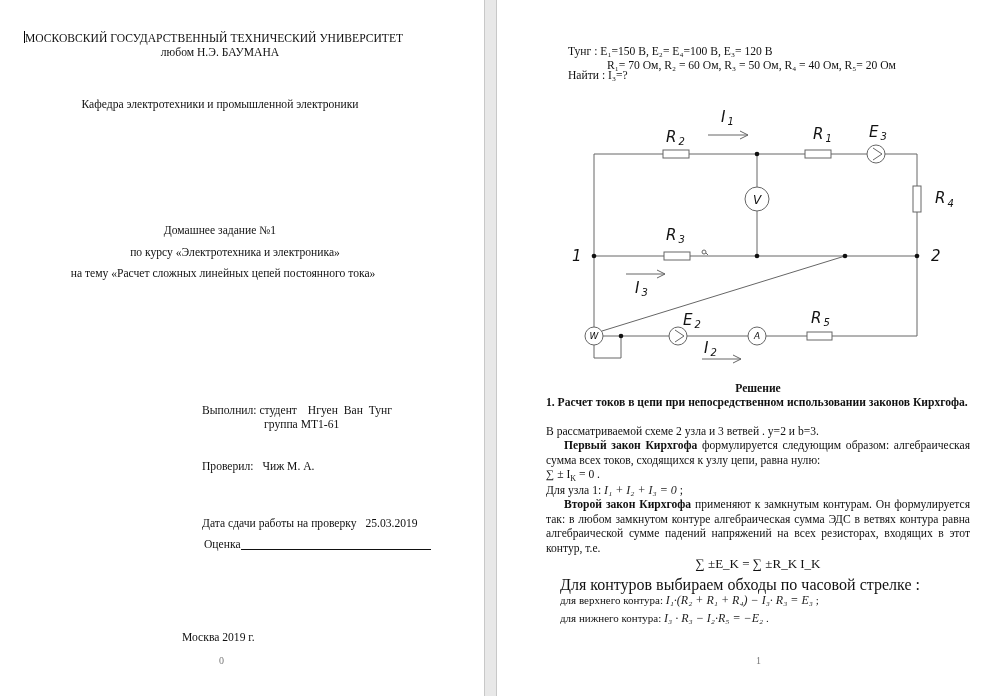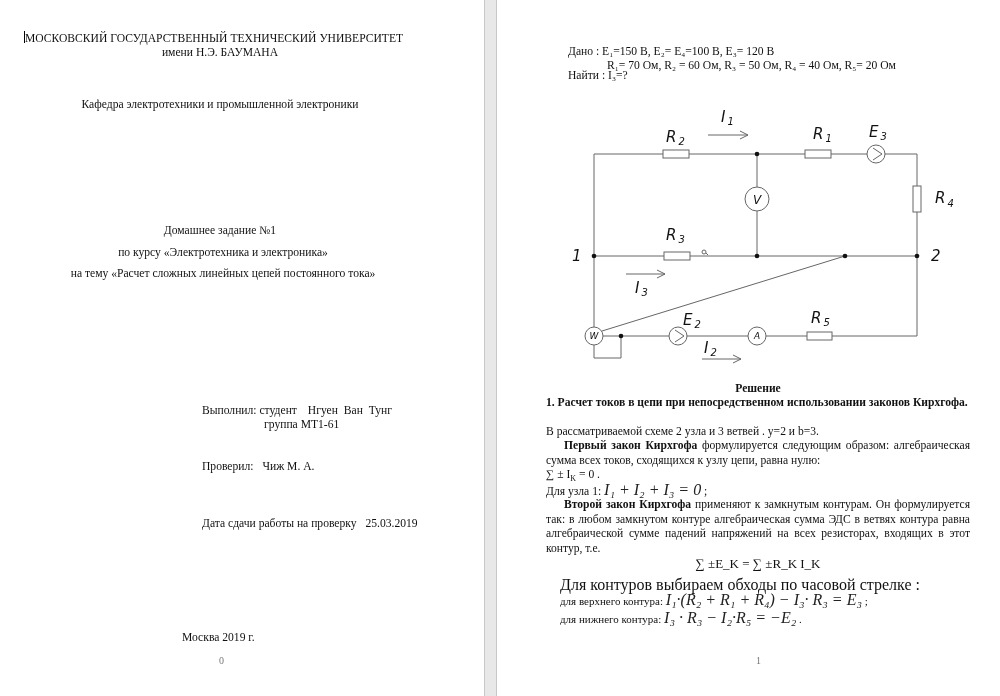--- a/index.html
+++ b/index.html
@@ -10,62 +10,65 @@
   .gap { position:absolute; left:484px; top:0; width:13px; height:696px; background:#e8e8e8;
          border-left:1px solid #c8c8c8; border-right:1px solid #c8c8c8; box-sizing:border-box; }
   .t { position:absolute; font-size:11.6px; line-height:14px; white-space:nowrap; }
   .c { text-align:center; }
   .pnum { position:absolute; font-size:10px; color:#777; }
   .caret { display:inline-block; width:1px; height:12px; background:#000; vertical-align:-1px; margin-right:0; }
   .b { font-weight:bold; }
   .just { position:absolute; left:546px; width:424px; font-size:11.6px; line-height:14.5px; text-align:justify; }
   .just.last { text-align-last:left; }
   .ind { text-indent:18px; }
-  .math { font-style:italic; font-size:16px; color:#222; }
+  .math { font-style:italic; font-size:12px; color:#222; }
   .underline-field { display:inline-block; width:190px; border-bottom:1px solid #111; height:11px; vertical-align:-2px; }
   sub { font-size:8px; }
   svg text { font-family:"DejaVu Sans", sans-serif; font-style:italic; fill:#111; }
 </style>
 </head>
 <body>
 
 <div class="page" id="page-left">
   <div class="t" style="left:24px;top:31px;"><span class="caret"></span><span>МОСКОВСКИЙ ГОСУДАРСТВЕННЫЙ ТЕХНИЧЕСКИЙ УНИВЕРСИТЕТ</span></div>
-  <div class="t c" style="left:0;width:440px;top:46px;">имени Н.Э. БАУМАНА</div>
+  <div class="t c" style="left:0;width:440px;top:46px;">любом Н.Э. БАУМАНА</div>
   <div class="t c" style="left:0;width:440px;top:98px;text-align:center;">Кафедра электротехники и промышленной электроники</div>
 
   <div class="t c" style="left:0;width:440px;top:224px;">Домашнее задание №1</div>
-  <div class="t c" style="left:0;width:446px;top:246px;">по курсу «Электротехника и электроника»</div>
+  <div class="t c" style="left:12px;width:446px;top:246px;">по курсу «Электротехника и электроника»</div>
   <div class="t c" style="left:0;width:446px;top:267px;">на тему «Расчет сложных линейных цепей постоянного тока»</div>
 
   <div class="t" style="left:202px;top:404px;">
     <span>Выполнил: студент</span>
     <span style="margin-left:8px;white-space:pre;">Нгуен  Ван  Тунг</span>
   </div>
   <div class="t" style="left:264px;top:418px;">
     <span>группа</span>
     <span style="">МТ1-61</span>
   </div>
   <div class="t" style="left:202px;top:460px;">
     <span>Проверил:</span>
     <span style="margin-left:6px;">Чиж М. А.</span>
   </div>
   <div class="t" style="left:202px;top:517px;">
     <span>Дата сдачи работы на проверку</span>
     <span style="margin-left:6px;">25.03.2019</span>
   </div>
+  <div class="t" style="left:204px;top:538px;">
+    <span>Оценка</span><span class="underline-field"></span>
+  </div>
 
   <div class="t" style="left:182px;top:631px;">Москва 2019 г.</div>
   <div class="pnum" style="left:219px;top:655px;">0</div>
 </div>
 
 <div class="gap"></div>
 
 <div class="t" style="left:568px;top:45px;">
-  <span>Дано :</span>
+  <span>Тунг :</span>
   <span>E₁=150 В, E₂= E₄=100 В, E₃= 120 В</span>
 </div>
 <div class="t" style="left:607px;top:59px;font-style:normal;">R₁= 70 Ом,   R₂ = 60 Ом,  R₃ = 50 Ом, R₄ = 40 Ом, R₅= 20 Ом</div>
 <div class="t" style="left:568px;top:69px;">
   <span>Найти :</span>
   <span>I₃=?</span>
 </div>
 
 <svg style="position:absolute;left:0;top:0;" width="1000" height="696">
   <g stroke="#666" stroke-width="1" fill="none">

